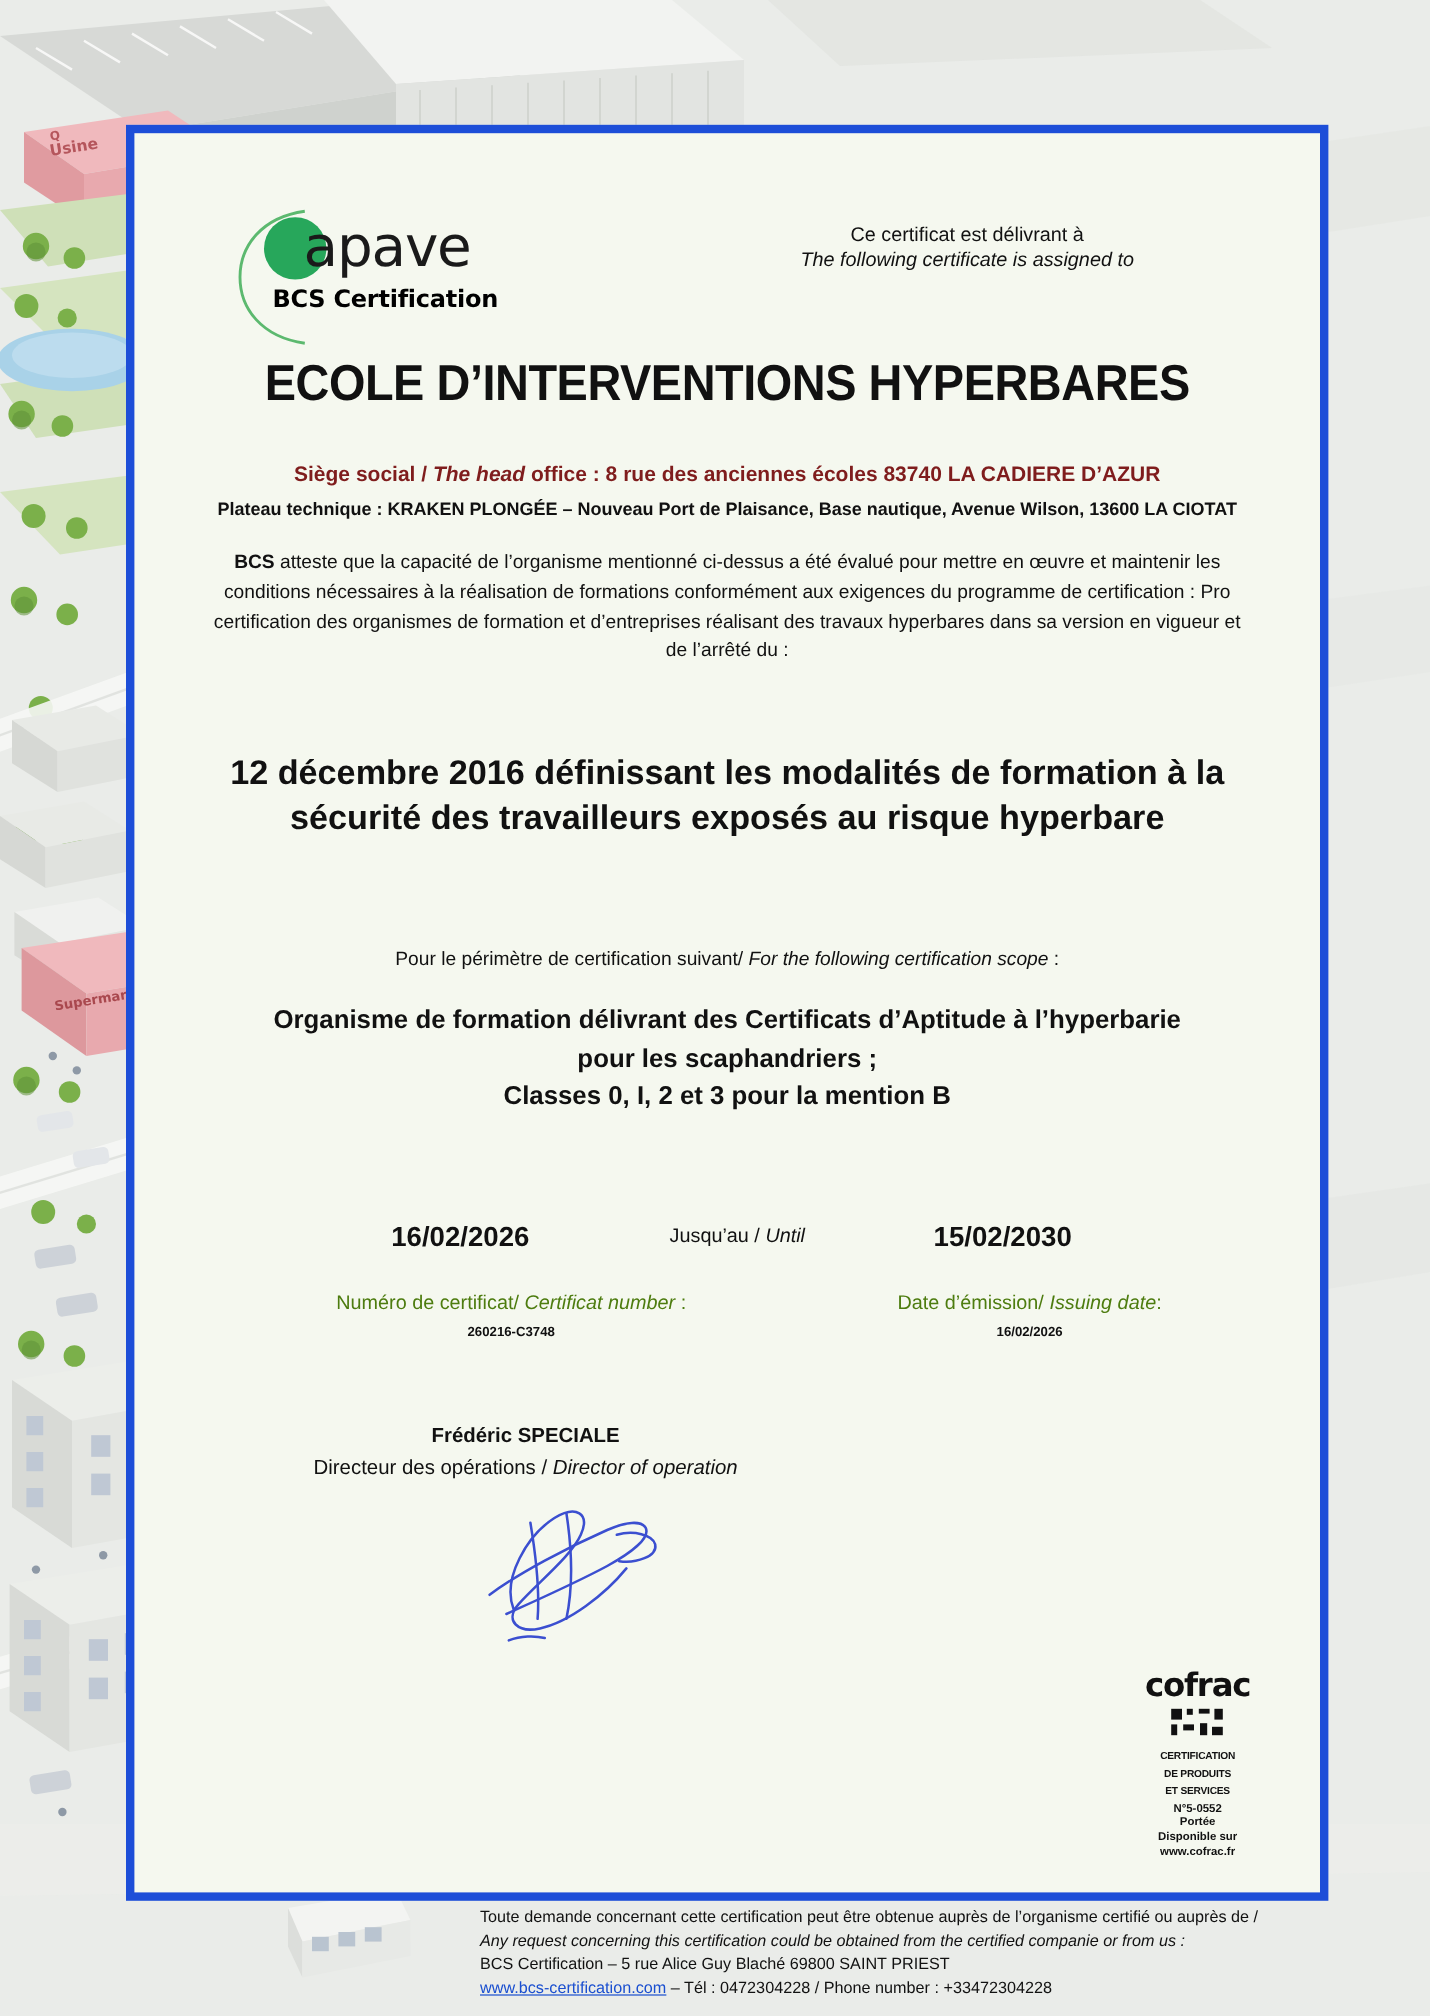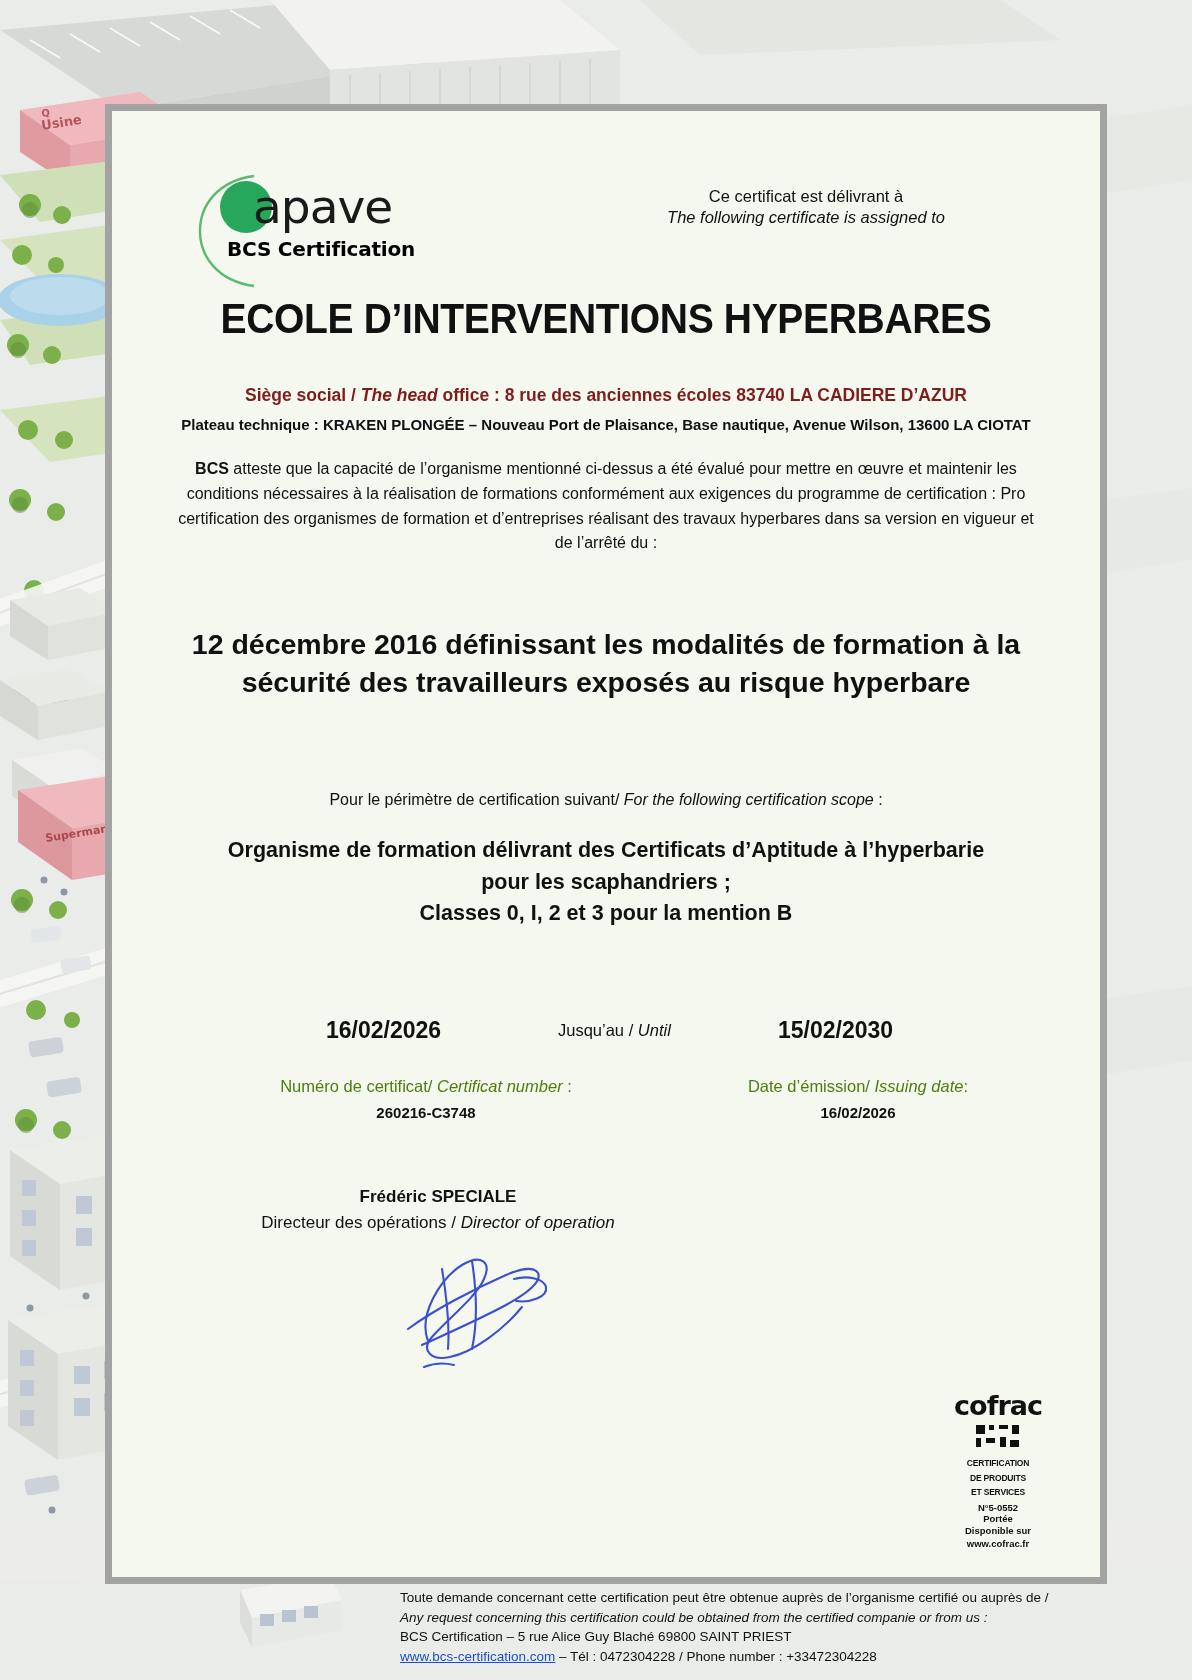--- a/index.html
+++ b/index.html
@@ -13,21 +13,21 @@
 
   
   #bg { position:absolute; inset:0; width:1192px; height:1680px; }
 
   
   .cert-wrap {
     position:absolute;
     left:105px; top:104px;
     width:1002px; height:1480px;
     background:#f5f8ef;
-    border:7px solid #a3a3a3;
+    border:7px solid #1d4ed8;
     z-index:5;
   }
   .cert-inner {
     position:absolute;
     left:8px; top:8px; right:8px; bottom:8px;
     background:#f5f8ef;
     padding:30px 38px 0 38px;
   }
 
   
@@ -137,21 +137,21 @@
   .date-to {
     position:absolute; left:620px; top:0;
     font-size:23px; font-weight:bold; color:#111;text-align:center;
   }
 
   .meta-row { position:relative; margin-top:26px; height:60px; }
   .meta-left { position:absolute; left:78px; top:0; width:380px; text-align:center; }
   .meta-right { position:absolute; left:500px; top:0; width:400px; text-align:center; }
   .meta-label { font-size:16.5px; color:#4d7c0f; }
   .meta-label i { font-style:italic; }
-  .meta-val { font-size:15px; font-weight:bold; color:#111; margin-top:8px; }
+  .meta-val { font-size:11px; font-weight:bold; color:#111; margin-top:8px; }
 
   
   .sig-block { margin-top:50px; position:relative; height:210px; }
   .sig-name {
     position:absolute; left:60px; top:0; width:440px;
     text-align:center; font-size:17px; font-weight:bold; color:#111;
   }
   .sig-role {
     position:absolute; left:40px; top:26px; width:480px;
     text-align:center; font-size:17px; color:#111;

